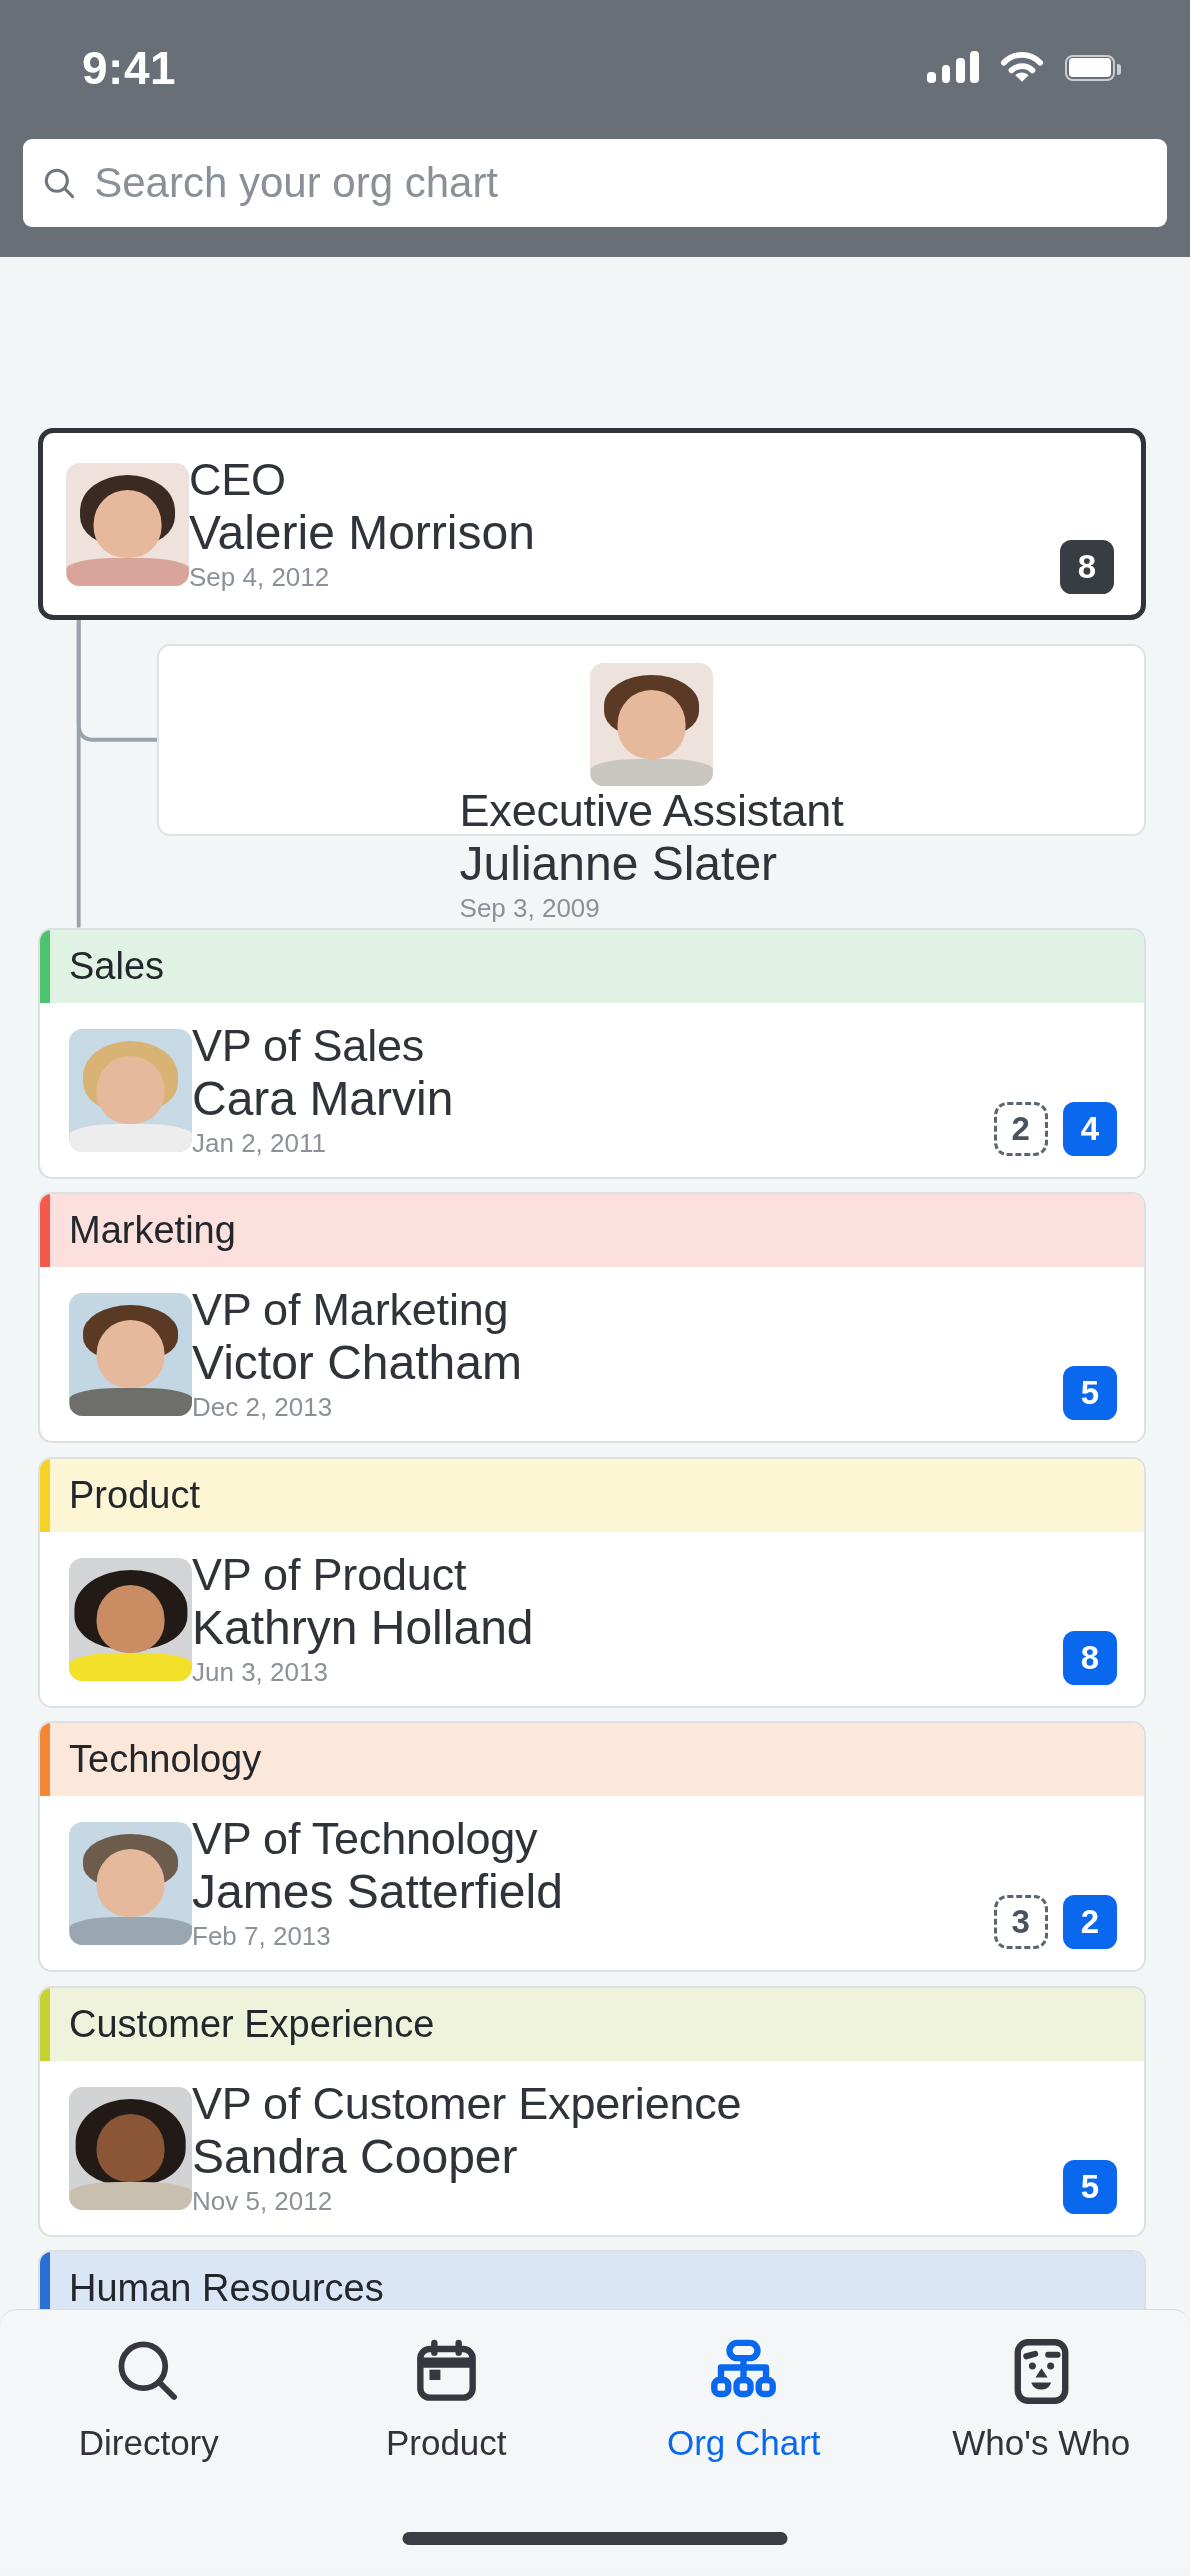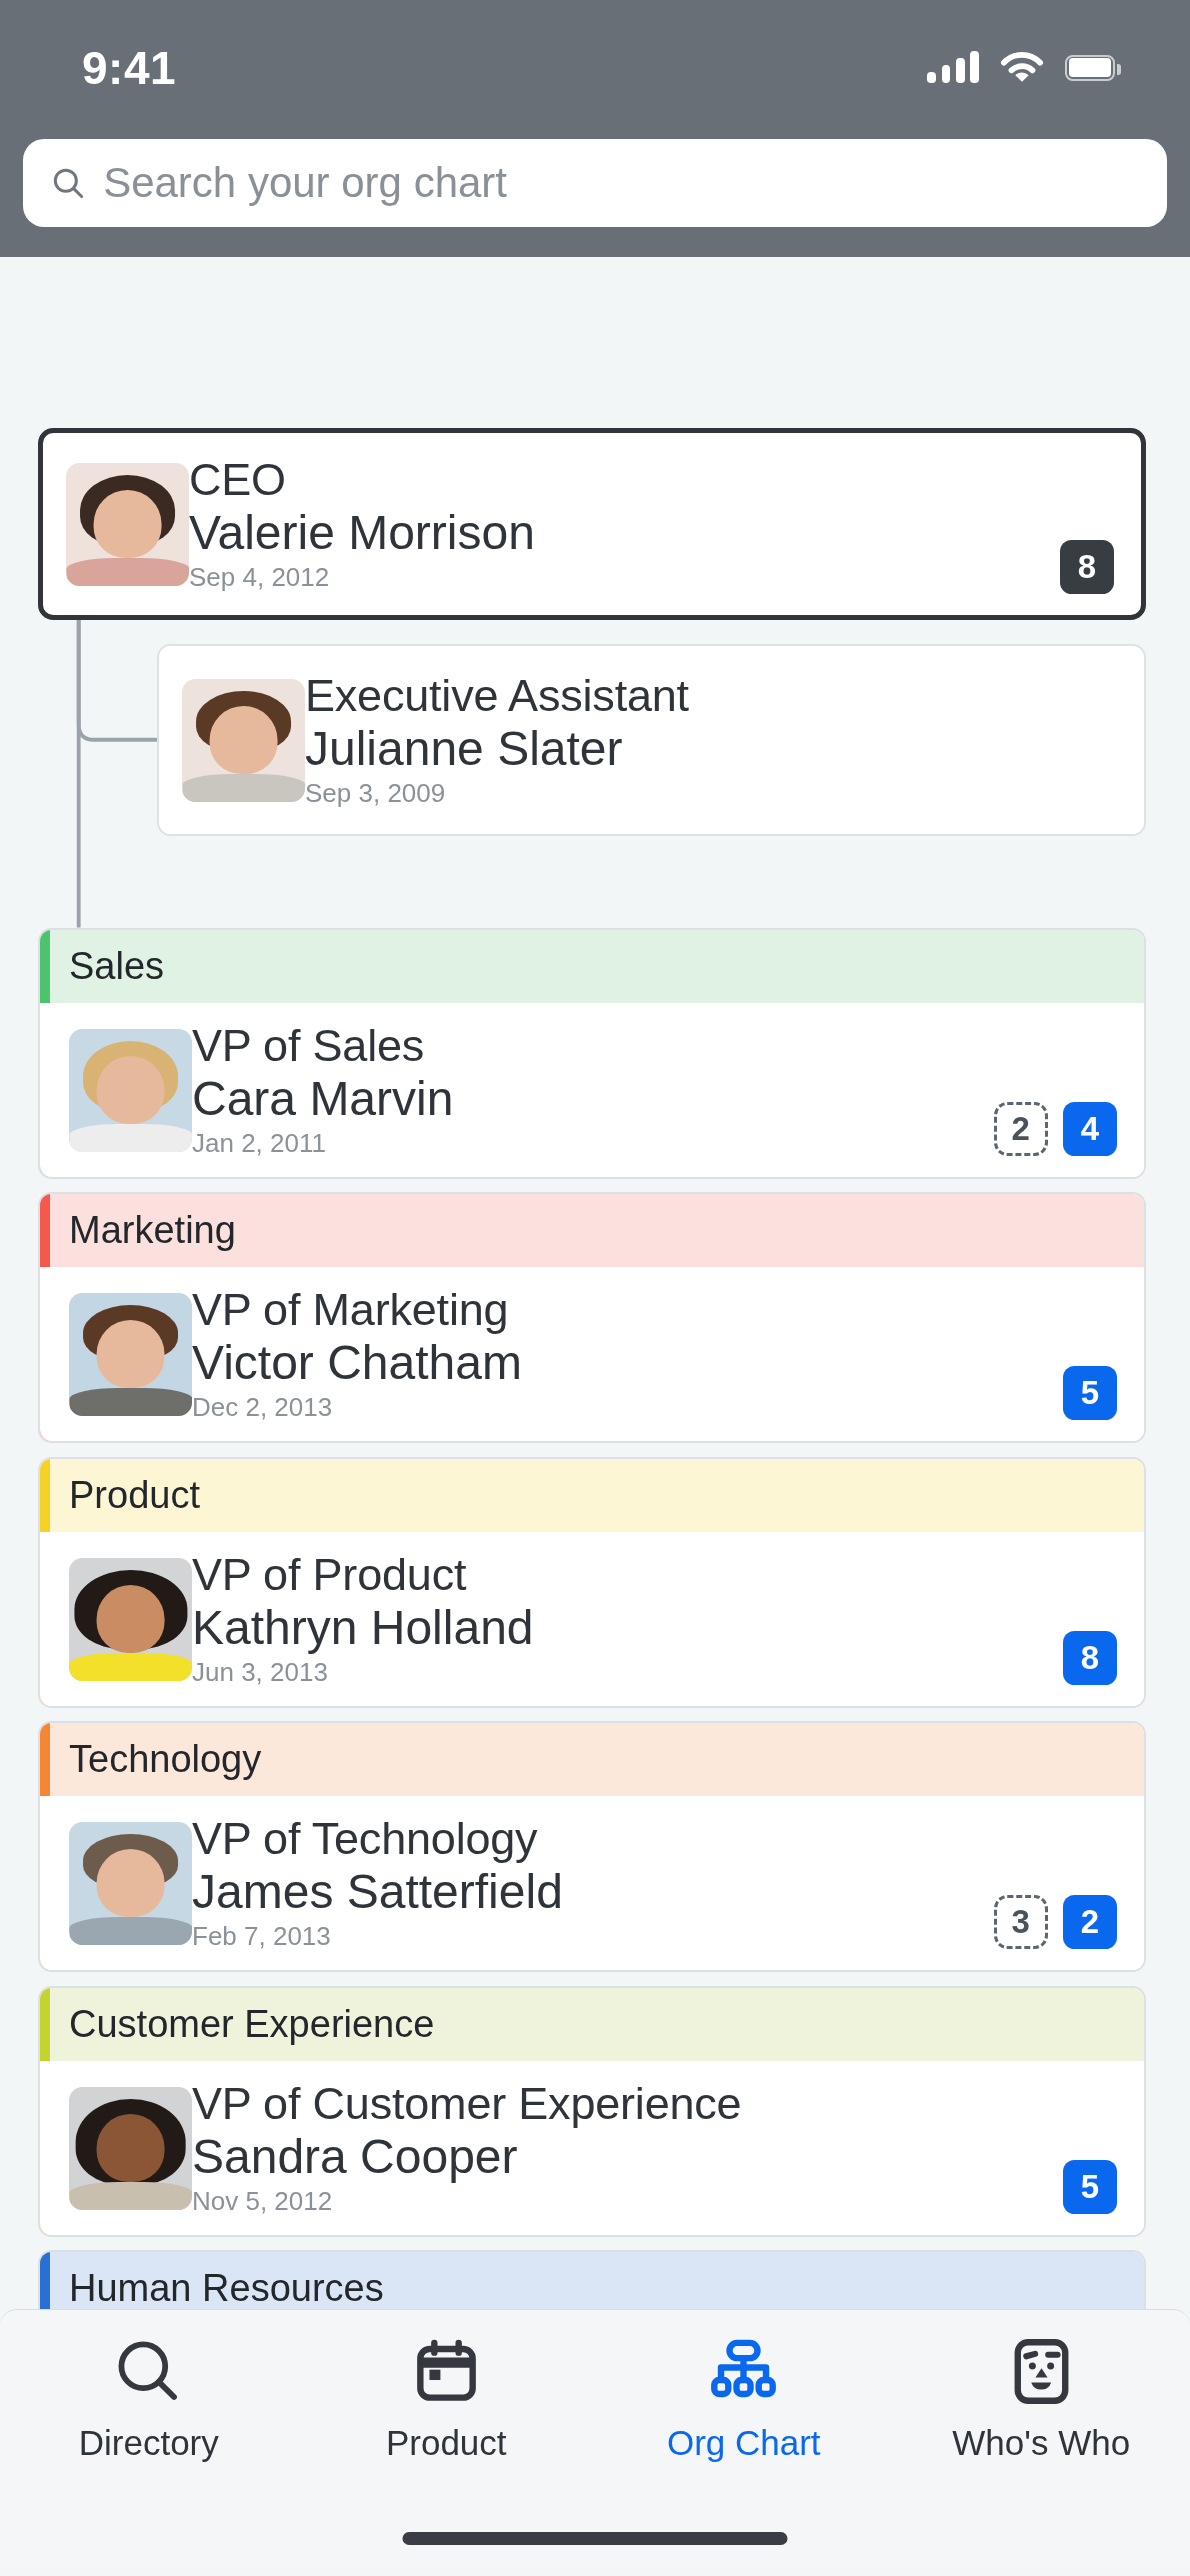--- a/index.html
+++ b/index.html
@@ -37,22 +37,22 @@
     border-radius: 7.7px; position: relative; padding: 1.9px;
   }
   .batt::after{
     content:""; position:absolute; right:-7.7px; top:7.7px; width:3.8px; height:10.5px;
     background: rgba(255,255,255,.65); border-radius:0 2.9px 2.9px 0;
   }
   .batt span { display:block; width:100%; height:100%; background:#fff; border-radius:3.8px; }
 
   .searchwrap {
     position: absolute; top: 139px; left: 23px; width: 1144px; height: 88px;
-    background: #ffffff; border-radius: 21px;
-    display: flex; align-items: center; padding: 0 27px;
+    background: #ffffff; border-radius: 9px;
+    display: flex; align-items: center; padding: 0 18px;
   }
   .search-input {
     border: none; outline: none; background: transparent;
     font-family: "Liberation Sans", sans-serif; font-size: 42px;
     color: #3A3E44; width: 100%; margin-left: 17px;
   }
   .search-input::placeholder { color: #8A9097; }
 
   
   .chart { position: absolute; top: 257px; left: 0; width: 1190px; height: 2062px; }
@@ -104,21 +104,21 @@
     border: 3.8px dashed #5C6670; border-radius: 13.4px;
   }
   .badges { display: flex; align-items: center; gap: 15.3px; position:absolute; }
 
   
   .connector { position: absolute; stroke: #9BA3AA; fill: none; stroke-width: 4; }
 
   .ea-card {
     position: absolute; left: 157px; top: 387px; width: 989px; height: 192px;
     background: #ffffff; border: 2.9px solid #DDE2E5; border-radius: 13.4px;
-    display: flex; align-items: center; padding: 3px 23px;
+    display: flex; align-items: center; padding: 17px 23px; flex-direction: column;
   }
 
   
   .dept {
     position: absolute; left: 38px; width: 1108px;
     background: #ffffff; border: 2.9px solid #DCE0E4; border-radius: 13.4px;
     overflow: hidden;
   }
   .dept-accent { position: absolute; left: 0; top: 0; bottom: 0; width: 9.6px; }
   .dept-head {

